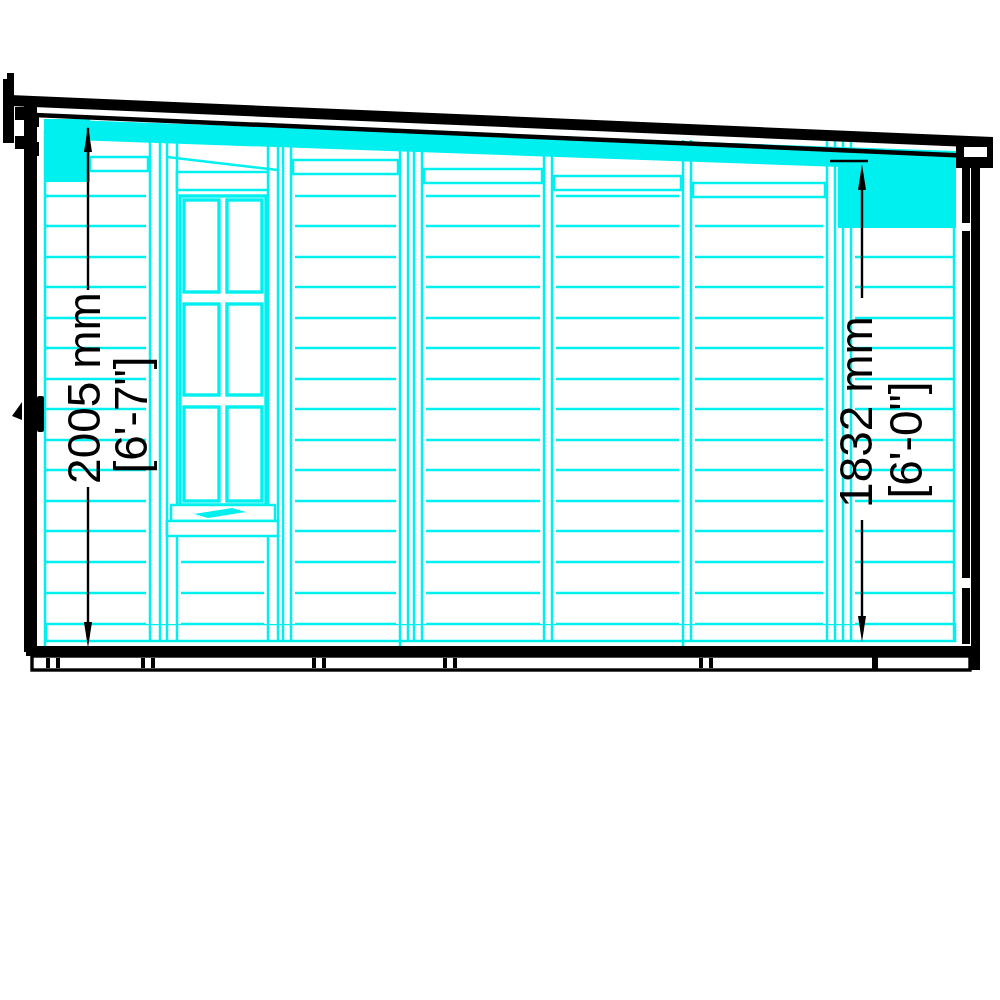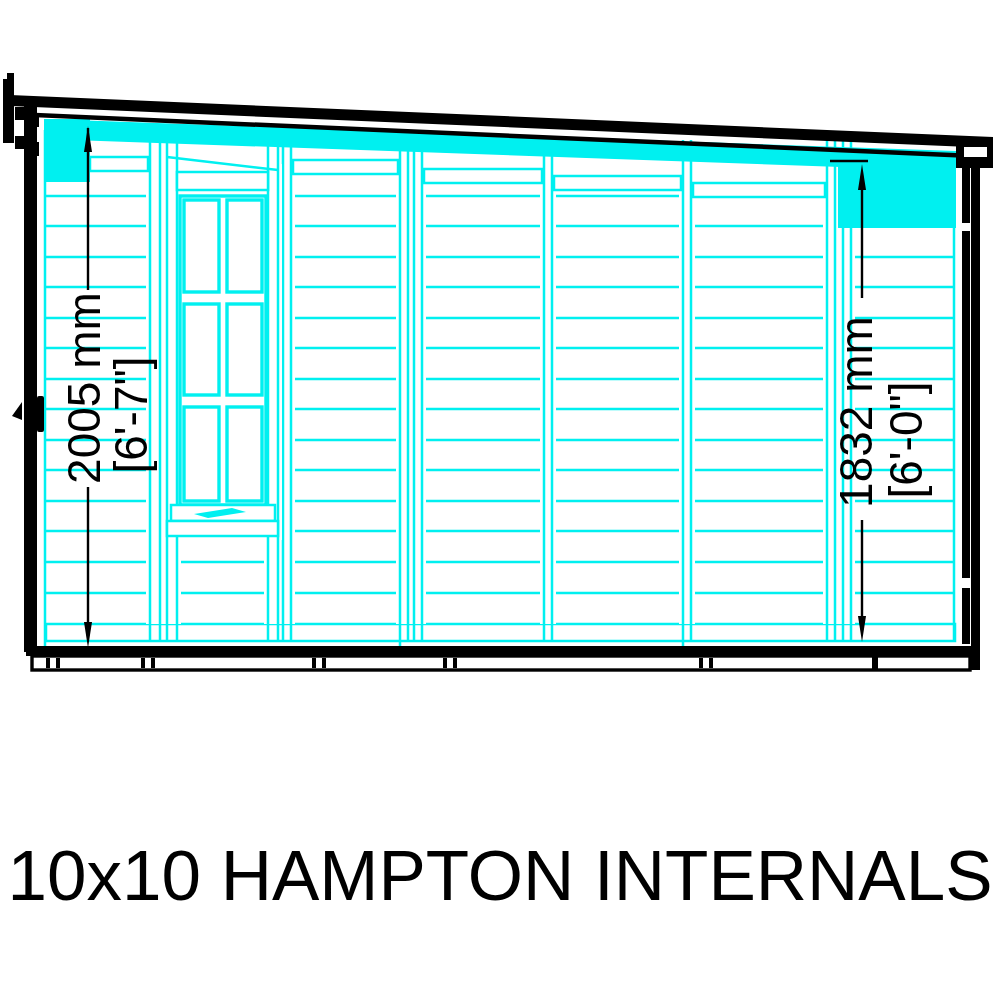--- a/index.html
+++ b/index.html
@@ -126,14 +126,13 @@
 
     <g>
       <path class="dim-line" d="M862 190V298M862 520V618M830 161H868"></path>
       <polygon class="blackfill" points="862,164 858,190 866,190"></polygon>
       <polygon class="blackfill" points="862,642 858,616 866,616"></polygon>
       <text class="dim-text" x="856" y="412" text-anchor="middle" dy="0.35em" transform="rotate(-90 856 412)">1832 mm</text>
       <text class="dim-text" x="906" y="440" text-anchor="middle" dy="0.35em" transform="rotate(-90 906 440)">[6'-0"]</text>
     </g>
   </svg>
 
-  <div class="title">10x10 HAMPTON INTERNALS</div>
 </div>
 
 </body></html>

